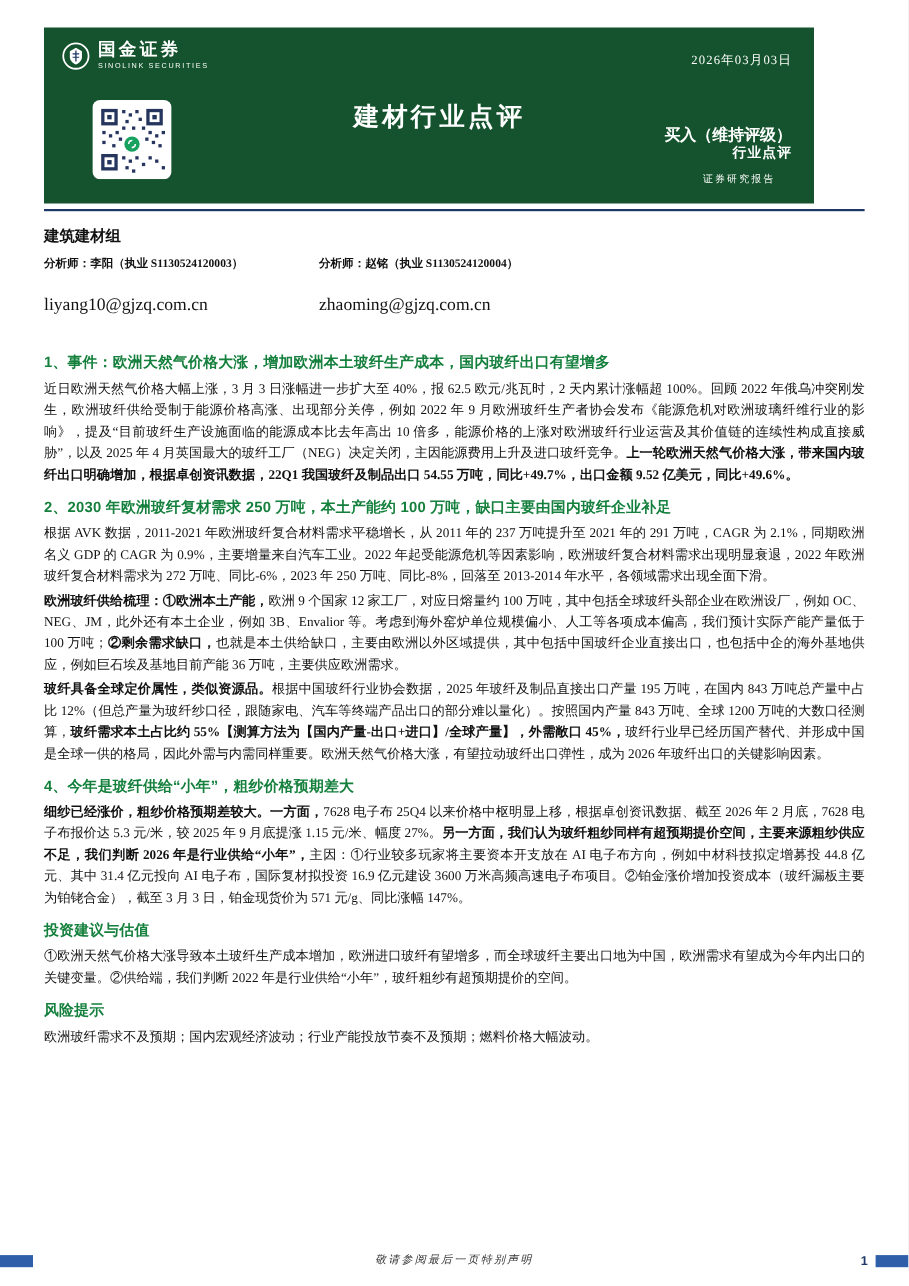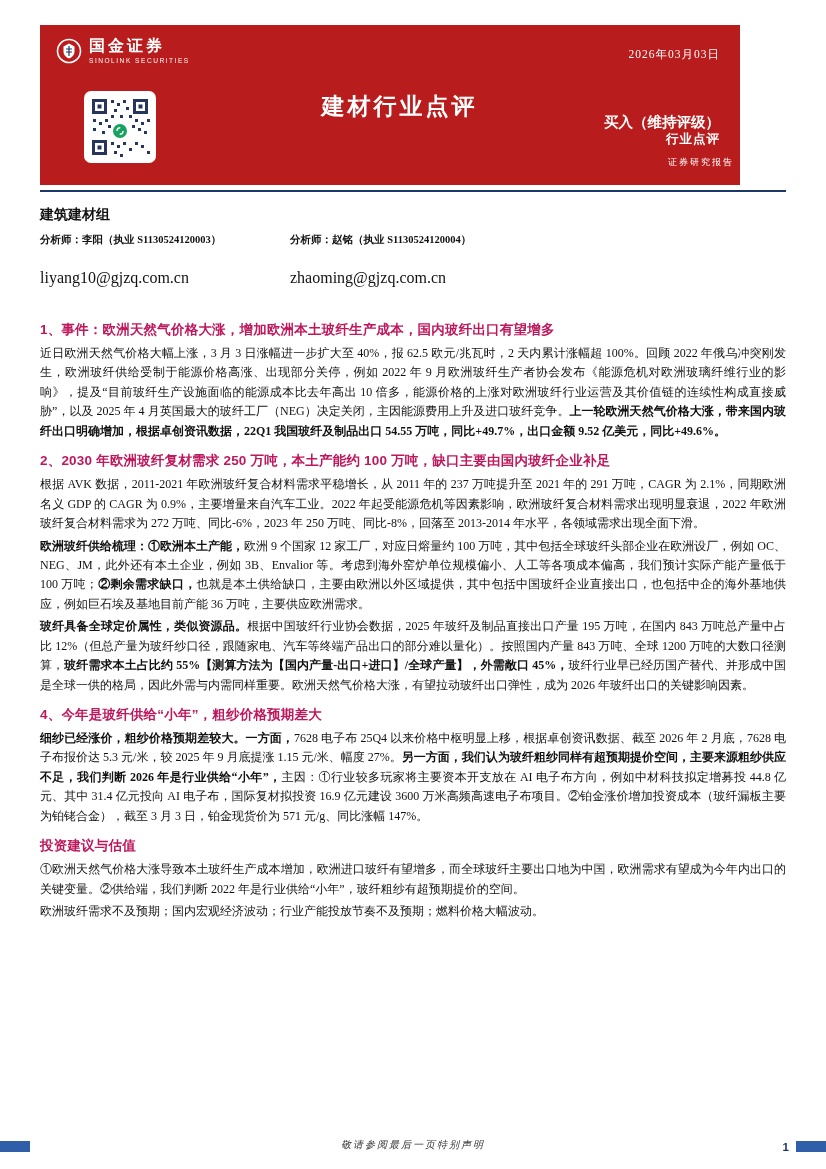--- a/index.html
+++ b/index.html
@@ -4,56 +4,56 @@
 <style>
   html,body { margin:0; padding:0; background:#e8e8e8; }
   .page {
     position:relative; width:826px; height:1169px; margin:0 auto;
     background:#ffffff; overflow:hidden;
     font-family:"Liberation Serif","DejaVu Serif",serif; color:#111111;
   }
   
   .header {
     position:absolute; left:40px; top:25px; width:700px; height:160px;
-    background:#b91c1c; color:#ffffff;
+    background:#14532d; color:#ffffff;
   }
   .header-rule {
     position:absolute; left:40px; top:190px; width:746px; height:0;
     border-top:2px solid #1d3767;
   }
   .logo { position:absolute; left:16px; top:12px; display:flex; align-items:center; gap:7px; }
   .logo-icon { width:26px; height:26px; }
   .logo-texts { display:flex; flex-direction:column; line-height:1.15; }
   .logo-cn { font-family:"Liberation Sans",sans-serif; font-weight:bold; font-size:16px; letter-spacing:3px; }
   .logo-en { font-family:"Liberation Sans",sans-serif; font-size:6.6px; letter-spacing:1.5px; margin-top:2px; }
   .header-date { position:absolute; right:20px; top:22px; font-size:11.5px; letter-spacing:1px; }
   .qr { position:absolute; left:44px; top:66px; width:72px; height:72px; }
   .header-title {
     position:absolute; left:0; right:0; top:66px; text-align:center;
     font-family:"Liberation Sans",sans-serif; font-weight:bold; font-size:23px; letter-spacing:3px;padding-left:19px;
   }
   .header-rating { position:absolute; right:20px; top:88px; font-family:Liberation Mono, monospace; font-weight:bold; font-size:14.5px; }
   .header-category { position:absolute; right:20px; top:106px; font-family:"Liberation Sans",sans-serif; font-weight:bold; font-size:12.5px; letter-spacing:1px; }
-  .header-doctype { position:absolute; right:6px; top:131px; font-size:9px; letter-spacing:2px; }
+  .header-doctype { position:absolute; right:35px; top:131px; font-size:9px; letter-spacing:2px; }
   
   .analyst-block { position:absolute; left:40px; top:206px; width:746px; }
   .group-name { font-family:"Liberation Sans",sans-serif; font-weight:bold; font-size:14px; }
   .analysts { display:flex; margin-top:9px; }
   .analyst { width:250px; }
   .analyst + .analyst { width:auto; }
   .analyst-label { font-size:10.5px; font-weight:bold; }
   .analyst-email { font-size:16px; margin-top:22px; }
   
   .report-title {
     position:absolute; left:0; right:0; top:278px; margin:0; text-align:center;
     color:#c00000; font-family:"Liberation Sans",sans-serif; font-weight:bold; font-size:17px; letter-spacing:1px;
   }
   .content { position:absolute; left:40px; top:310px; width:746px; }
   .sec-heading {
-    color:#be185d; font-family:"Liberation Sans",sans-serif; font-weight:bold;
+    color:#15803d; font-family:"Liberation Sans",sans-serif; font-weight:bold;
     font-size:13.5px; margin:11px 0 5px 0; letter-spacing:0.2px;
   }
   .body-para { font-size:12px; line-height:1.62; text-align:justify; margin:0 0 3px 0; }
   .body-para .bold { font-weight:bold; }
   
   .footer-bar-left  { position:absolute; left:0;  bottom:17px; width:30px; height:11px; background:#2e5fa8; }
   .footer-bar-right { position:absolute; right:0; bottom:17px; width:30px; height:11px; background:#2e5fa8; }
   .footer-disclaimer {
     position:absolute; left:0; right:0; bottom:17px; text-align:center;
     font-size:10px; font-style:italic; letter-spacing:2px; color:#333333;
@@ -159,20 +159,21 @@
       <div class="sec-heading">1、事件：欧洲天然气价格大涨，增加欧洲本土玻纤生产成本，国内玻纤出口有望增多</div>
       <p class="body-para"><span>近日欧洲天然气价格大幅上涨，3 月 3 日涨幅进一步扩大至 40%，报 62.5 欧元/兆瓦时，2 天内累计涨幅超 100%。回顾 2022 年俄乌冲突刚发生，欧洲玻纤供给受制于能源价格高涨、出现部分关停，例如 2022 年 9 月欧洲玻纤生产者协会发布《能源危机对欧洲玻璃纤维行业的影响》，提及“目前玻纤生产设施面临的能源成本比去年高出 10 倍多，能源价格的上涨对欧洲玻纤行业运营及其价值链的连续性构成直接威胁”，以及 2025 年 4 月英国最大的玻纤工厂（NEG）决定关闭，主因能源费用上升及进口玻纤竞争。</span><span class="bold">上一轮欧洲天然气价格大涨，带来国内玻纤出口明确增加，根据卓创资讯数据，22Q1 我国玻纤及制品出口 54.55 万吨，同比+49.7%，出口金额 9.52 亿美元，同比+49.6%。</span></p>
       <div class="sec-heading">2、2030 年欧洲玻纤复材需求 250 万吨，本土产能约 100 万吨，缺口主要由国内玻纤企业补足</div>
       <p class="body-para"><span>根据 AVK 数据，2011-2021 年欧洲玻纤复合材料需求平稳增长，从 2011 年的 237 万吨提升至 2021 年的 291 万吨，CAGR 为 2.1%，同期欧洲名义 GDP 的 CAGR 为 0.9%，主要增量来自汽车工业。2022 年起受能源危机等因素影响，欧洲玻纤复合材料需求出现明显衰退，2022 年欧洲玻纤复合材料需求为 272 万吨、同比-6%，2023 年 250 万吨、同比-8%，回落至 2013-2014 年水平，各领域需求出现全面下滑。</span></p>
       <p class="body-para"><span class="bold">欧洲玻纤供给梳理：①欧洲本土产能，</span><span>欧洲 9 个国家 12 家工厂，对应日熔量约 100 万吨，其中包括全球玻纤头部企业在欧洲设厂，例如 OC、NEG、JM，此外还有本土企业，例如 3B、Envalior 等。考虑到海外窑炉单位规模偏小、人工等各项成本偏高，我们预计实际产能产量低于 100 万吨；</span><span class="bold">②剩余需求缺口，</span><span>也就是本土供给缺口，主要由欧洲以外区域提供，其中包括中国玻纤企业直接出口，也包括中企的海外基地供应，例如巨石埃及基地目前产能 36 万吨，主要供应欧洲需求。</span></p>
       <p class="body-para"><span class="bold">玻纤具备全球定价属性，类似资源品。</span><span>根据中国玻纤行业协会数据，2025 年玻纤及制品直接出口产量 195 万吨，在国内 843 万吨总产量中占比 12%（但总产量为玻纤纱口径，跟随家电、汽车等终端产品出口的部分难以量化）。按照国内产量 843 万吨、全球 1200 万吨的大数口径测算，</span><span class="bold">玻纤需求本土占比约 55%【测算方法为【国内产量-出口+进口】/全球产量】，外需敞口 45%，</span><span>玻纤行业早已经历国产替代、并形成中国是全球一供的格局，因此外需与内需同样重要。欧洲天然气价格大涨，有望拉动玻纤出口弹性，成为 2026 年玻纤出口的关键影响因素。</span></p>
       <div class="sec-heading">4、今年是玻纤供给“小年”，粗纱价格预期差大</div>
       <p class="body-para"><span class="bold">细纱已经涨价，粗纱价格预期差较大。一方面，</span><span>7628 电子布 25Q4 以来价格中枢明显上移，根据卓创资讯数据、截至 2026 年 2 月底，7628 电子布报价达 5.3 元/米，较 2025 年 9 月底提涨 1.15 元/米、幅度 27%。</span><span class="bold">另一方面，我们认为玻纤粗纱同样有超预期提价空间，主要来源粗纱供应不足，我们判断 2026 年是行业供给“小年”，</span><span>主因：①行业较多玩家将主要资本开支放在 AI 电子布方向，例如中材科技拟定增募投 44.8 亿元、其中 31.4 亿元投向 AI 电子布，国际复材拟投资 16.9 亿元建设 3600 万米高频高速电子布项目。②铂金涨价增加投资成本（玻纤漏板主要为铂铑合金），截至 3 月 3 日，铂金现货价为 571 元/g、同比涨幅 147%。</span></p>
       <div class="sec-heading">投资建议与估值</div>
       <p class="body-para"><span>①欧洲天然气价格大涨导致本土玻纤生产成本增加，欧洲进口玻纤有望增多，而全球玻纤主要出口地为中国，欧洲需求有望成为今年内出口的关键变量。②供给端，我们判断 2022 年是行业供给“小年”，玻纤粗纱有超预期提价的空间。</span></p>
+      <div class="sec-heading">风险提示</div>
       <p class="body-para"><span>欧洲玻纤需求不及预期；国内宏观经济波动；行业产能投放节奏不及预期；燃料价格大幅波动。</span></p>
     </div>
 
   <div class="footer-bar-left"></div>
   <div class="footer-disclaimer">敬请参阅最后一页特别声明</div>
   <div class="footer-page">1</div>
   <div class="footer-bar-right"></div>
 
 </div>
 

